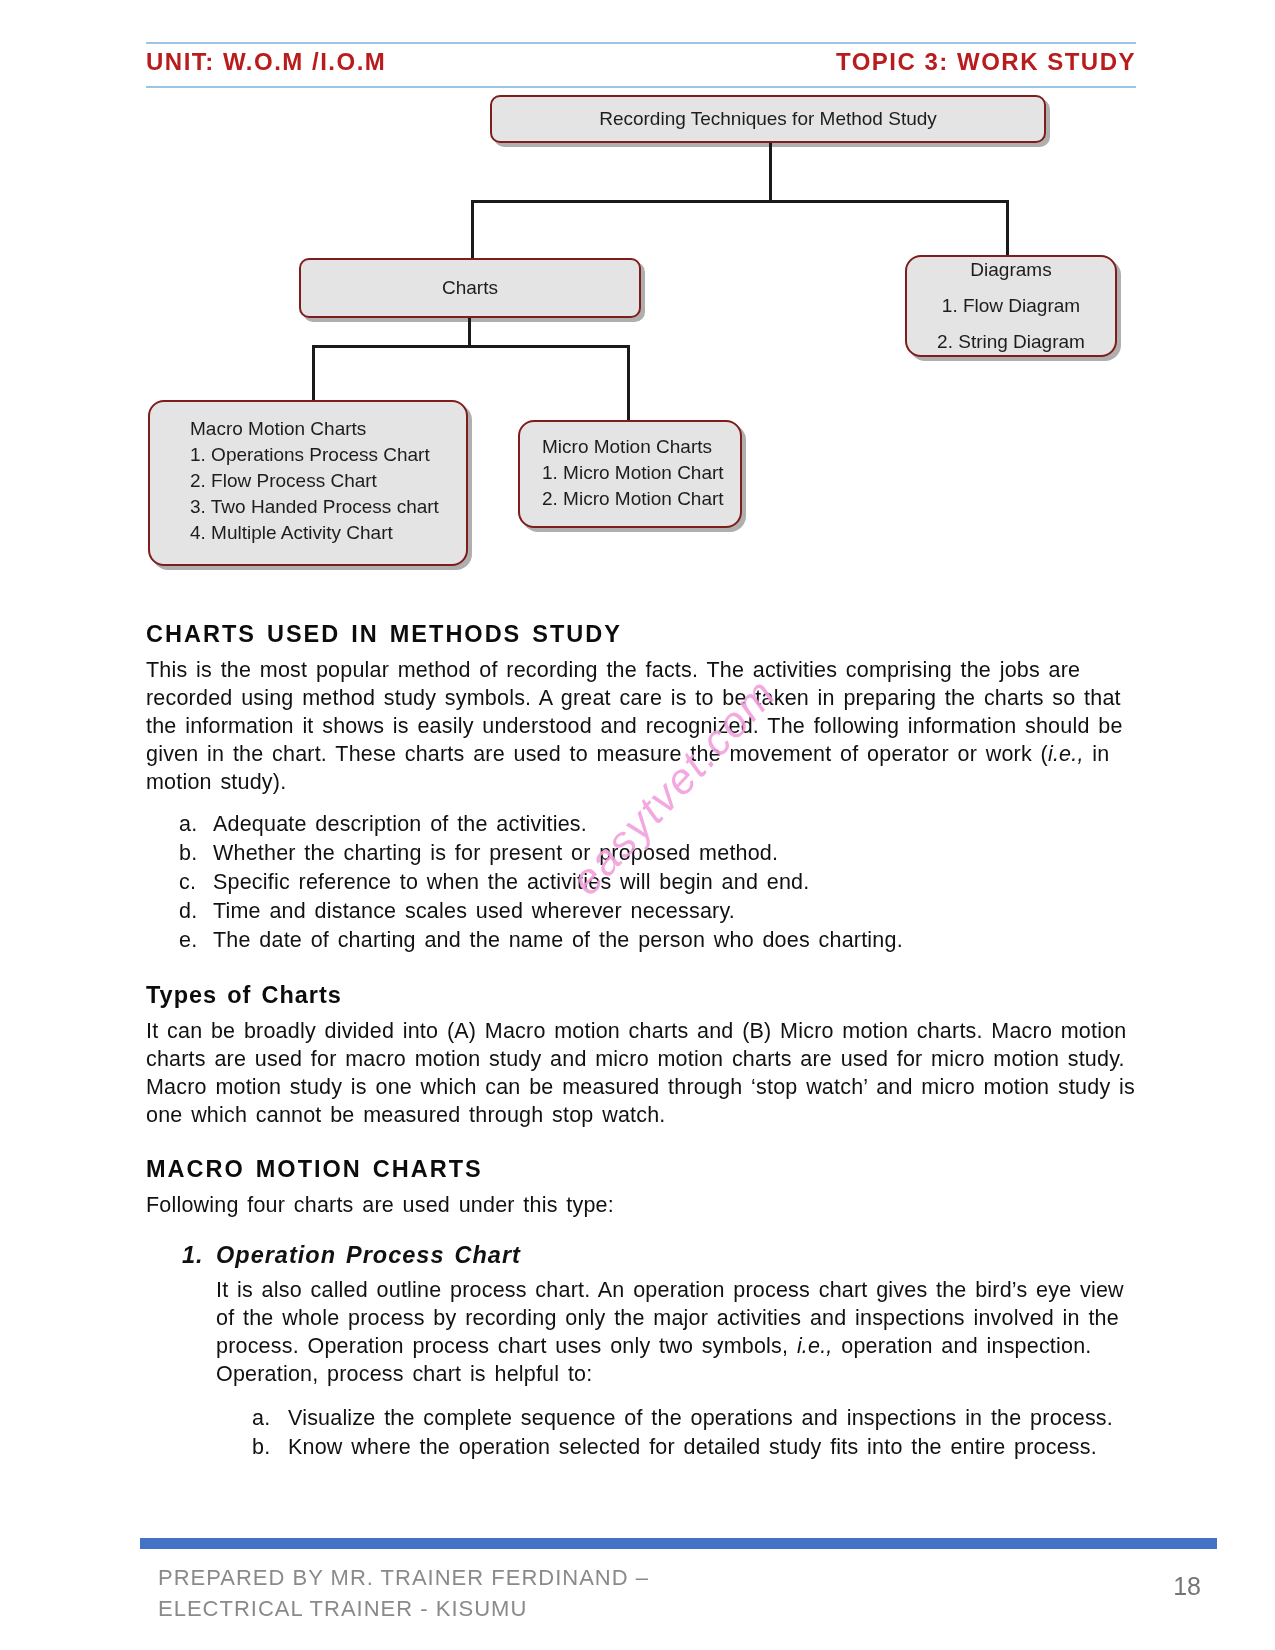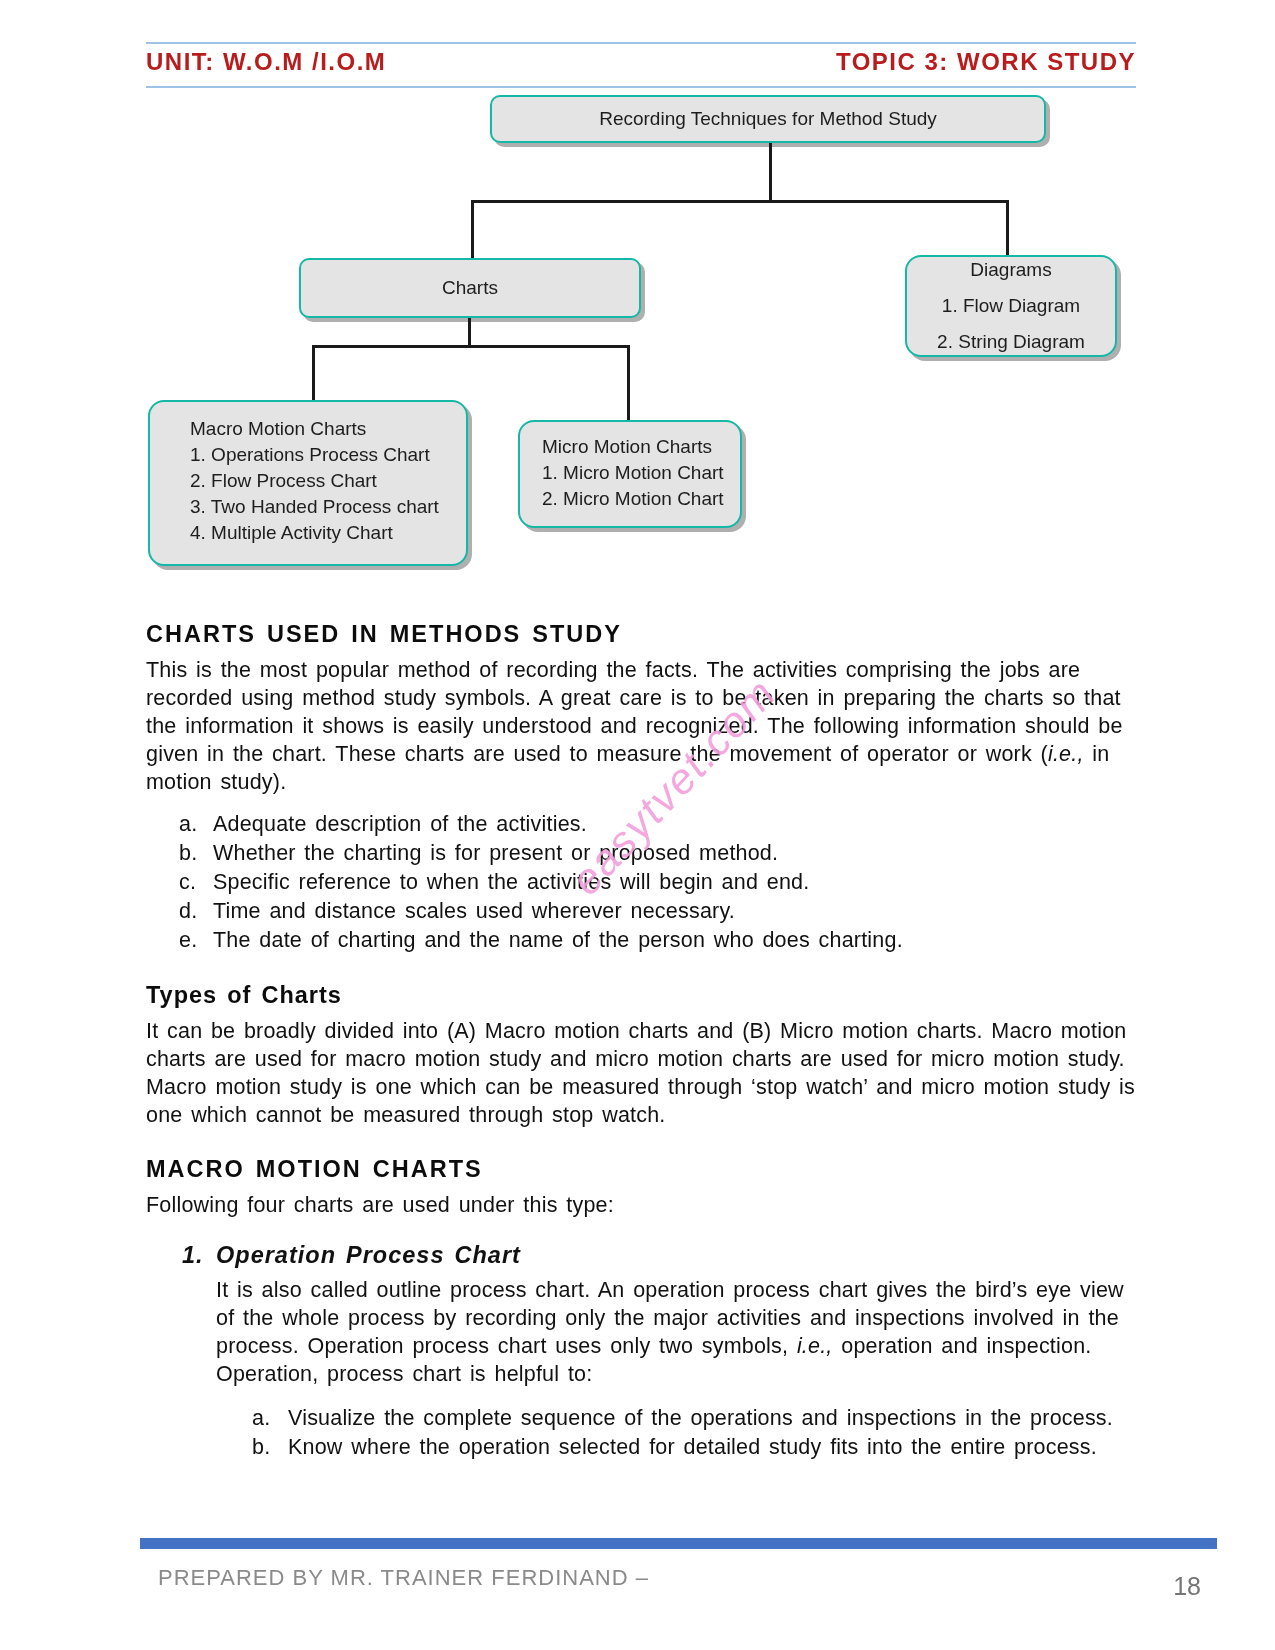--- a/index.html
+++ b/index.html
@@ -18,21 +18,21 @@
   .hdr-row{
     position:absolute;left:146px;top:48px;width:990px;
     display:flex;justify-content:space-between;align-items:center;
     font-size:24px;font-weight:bold;color:#b91c1c;letter-spacing:1.5px;
   }
   
   .fc{position:absolute;left:0;top:0;width:1275px;height:600px;}
   .fc-box{
     position:absolute;
     background:#e4e4e4;
-    border:2px solid #14b8a6;
+    border:2px solid #7f1d1d;
     border-radius:10px;
     box-shadow:4px 4px 0 rgba(110,110,110,0.55);
     color:#1d1d1d;
     font-size:19px;line-height:26px;
     box-sizing:border-box;
   }
   .fc-box.centered{display:flex;align-items:center;justify-content:center;text-align:center;}
   .fc-line{position:absolute;background:#1a1a1a;}
   .fc-root{left:490px;top:95px;width:556px;height:48px;}
   .fc-charts{left:299px;top:258px;width:342px;height:60px;}
@@ -190,16 +190,17 @@
           </div>
       </div>
     </div>
   </main>
 
   <div class="watermark">easytvet.com</div>
 
   <div class="footer-bar"></div>
   <div class="footer-text">
     <div>PREPARED BY MR. TRAINER FERDINAND –</div>
+    <div>ELECTRICAL TRAINER - KISUMU</div>
   </div>
   <div class="page-number">18</div>
 
 </div>
 
 </body></html>

